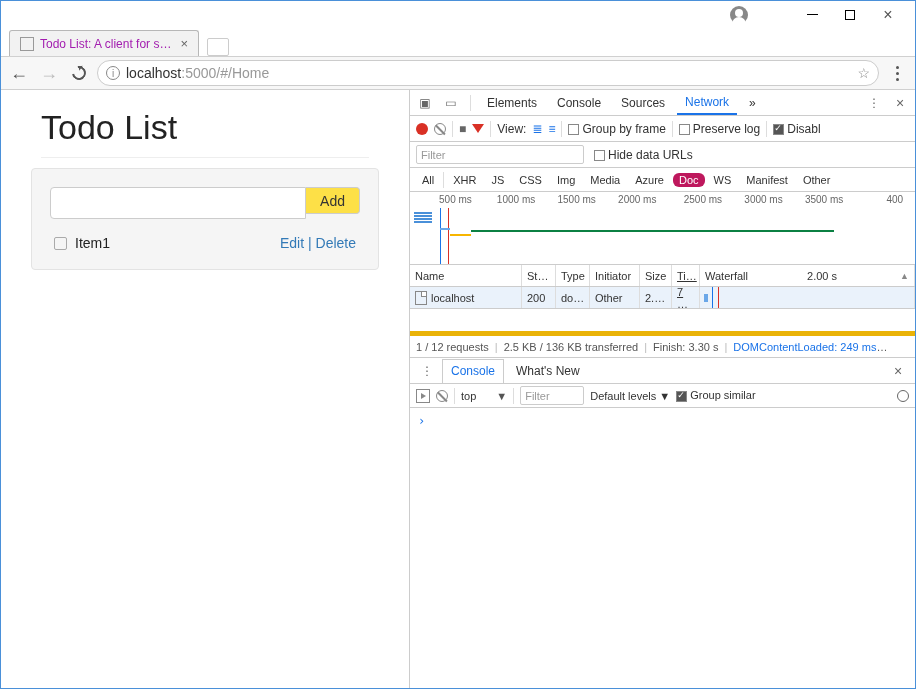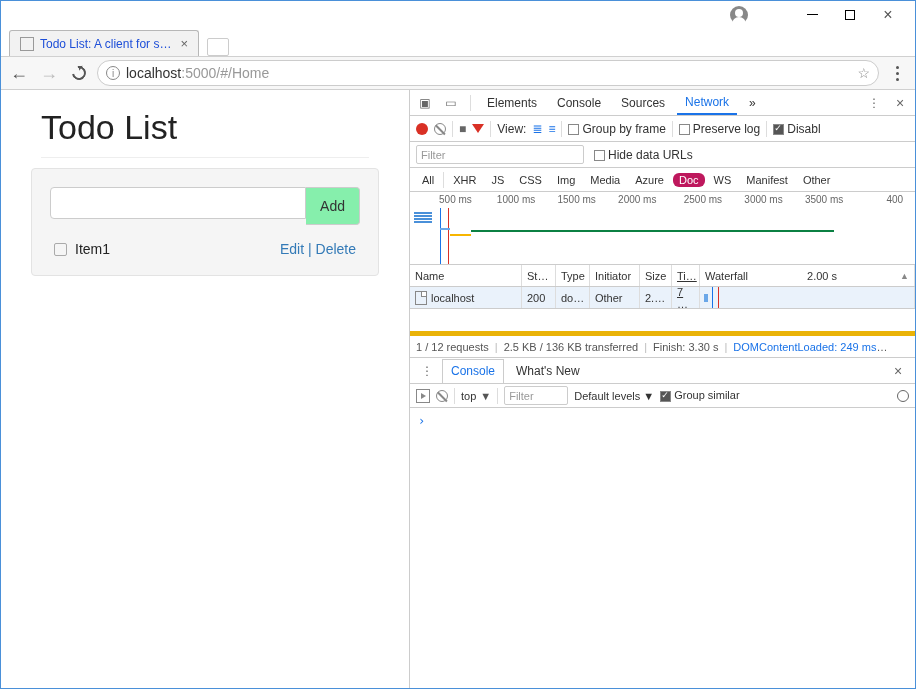--- a/index.html
+++ b/index.html
@@ -11,21 +11,21 @@
   .titlebar .user-icon { width:18px;height:18px;border-radius:50%;background:#888;position:relative;margin-right:45px;}
   .titlebar .user-icon::before{content:"";position:absolute;top:3px;left:5px;width:8px;height:8px;border-radius:50%;background:#fff;}
   .titlebar .user-icon::after{content:"";position:absolute;bottom:0;left:2px;width:14px;height:7px;border-radius:7px 7px 0 0;background:#fff;}
   .min-icon{width:11px;height:1px;background:#000;}
   .max-icon{width:10px;height:10px;border:1px solid #000;}
   .close-x{font-size:16px;line-height:1;}
 
   .tabstrip { height: 28px; display:flex; align-items:flex-end; padding-left:8px; background:#fff;}
   .tab { display:flex; align-items:center; height:26px; padding:0 10px; border:1px solid #b7b7b7; border-bottom:none; border-radius:3px 3px 0 0; background:#f2f2f2; max-width:190px;}
   .tab .page-icon{width:14px;height:14px;border:1px solid #999;margin-right:6px;}
-  .tab .tab-title{white-space:nowrap;overflow:hidden;text-overflow:ellipsis;font-size:12px;color:#1d4ed8;flex:1;}
+  .tab .tab-title{white-space:nowrap;overflow:hidden;text-overflow:ellipsis;font-size:12px;color:#a21caf;flex:1;}
   .tab .close{margin-left:8px;color:#666;font-size:13px;}
   .newtab{width:22px;height:18px;margin-left:8px;border:1px solid #ccc;border-radius:2px;}
 
   .toolbar { height: 34px; display:flex; align-items:center; padding:0 6px; border-top:1px solid #d0d0d0; border-bottom:1px solid #d0d0d0; background:#f7f7f7; gap:6px;}
   .nav-btn{width:24px;height:24px;display:flex;align-items:center;justify-content:center;color:#555;}
   .nav-btn.disabled{color:#bbb;}
   .nav-arrow{font-size:18px;}
   .reload-icon{width:14px;height:14px;border:2px solid #555;border-radius:50%;border-left-color:transparent;transform:rotate(35deg);position:relative;}
   .reload-icon::after{content:"";position:absolute;top:-3px;left:-2px;border:3px solid transparent;border-right-color:#555;}
   .omnibox{flex:1;height:26px;border:1px solid #ccc;border-radius:14px;display:flex;align-items:center;padding:0 8px;background:#fff;}
@@ -42,21 +42,21 @@
   .app-navbar{background:#222;color:#9d9d9d;height:50px;display:flex;align-items:center;padding:0 15px;justify-content:space-between;}
   .app-brand{font-size:17px;color:#d0d0d0;}
   .hamburger{width:34px;height:30px;border:1px solid #333;border-radius:4px;display:flex;flex-direction:column;justify-content:center;align-items:center;gap:3px;}
   .hamburger span{width:18px;height:2px;background:#ccc;}
   .page-body{padding:10px 30px;}
   .page-title{font-size:34px;font-weight:500;margin:8px 10px 2px;}
   .hr{height:1px;background:#eee;margin:10px;}
   .panel{background:#f5f5f5;border:1px solid #e3e3e3;border-radius:4px;padding:18px;}
   .input-row{display:flex;}
   .text-input{flex:1;height:32px;border:1px solid #ccc;border-radius:4px 0 0 4px;padding:0 8px;font-size:14px;}
-  .add-btn{height:38px;border:1px solid #ccc;border-left:none;border-radius:0 4px 4px 0;background:#86efac;padding:0 14px;font-size:14px;color:#333;}
+  .add-btn{height:27px;border:1px solid #ccc;border-left:none;border-radius:0 4px 4px 0;background:#fde047;padding:0 14px;font-size:14px;color:#333;}
   .item-row{display:flex;align-items:center;margin-top:16px;padding:0 4px;font-size:14px;}
   .checkbox{width:13px;height:13px;border:1px solid #aaa;border-radius:2px;margin-right:8px;}
   .links{margin-left:auto;color:#337ab7;}
   .links .sep{color:#337ab7;}
 
   
   .devtools{flex:1;border-left:1px solid #ccc;display:flex;flex-direction:column;background:#fff;font-size:12px;color:#333;}
   .dt-tabs{height:26px;border-bottom:1px solid #ccc;display:flex;align-items:center;padding:0 4px;gap:4px;}
   .dt-ico{width:22px;display:flex;justify-content:center;color:#666;}
   .dt-tabs .divider{width:1px;height:16px;background:#ddd;margin:0 4px;}
@@ -113,21 +113,21 @@
   .sort-arrow{margin-left:auto;color:#888;font-size:9px;}
 
   .dt-status{height:22px;border-bottom:1px solid #ccc;display:flex;align-items:center;padding:0 6px;font-size:11px;color:#555;white-space:nowrap;overflow:hidden;}
   .dt-status .sep{margin:0 6px;color:#bbb;}
   .link-blue{color:#1a73e8;}
 
   .dt-drawer-tabs{height:26px;border-bottom:1px solid #ccc;display:flex;align-items:center;padding:0 6px;gap:4px;}
   .dt-drawer-tabs .dt-tab{font-size:12px;}
 
   .dt-console-bar{height:24px;border-bottom:1px solid #ccc;display:flex;align-items:center;padding:0 6px;gap:6px;font-size:11px;white-space:nowrap;}
-  .ctx-select{border:none;background:transparent;font-size:11px;display:flex;align-items:flex-end;gap:4px;}
+  .ctx-select{border:none;background:transparent;font-size:11px;display:flex;align-items:flex-end;gap:20px;}
   .ctx-select .caret{color:#555;}
   .gear{width:12px;height:12px;border:1.5px solid #666;border-radius:50%;margin-left:auto;}
   .play-box{width:14px;height:14px;border:1px solid #888;display:flex;align-items:center;justify-content:center;}
   .play-box::after{content:"";border-left:5px solid #888;border-top:3px solid transparent;border-bottom:3px solid transparent;}
 
   .console-body{flex:1;padding:6px 8px;color:#1a73e8;font-family:Consolas,monospace;font-size:12px;}
 </style>
 </head>
 <body>
 

